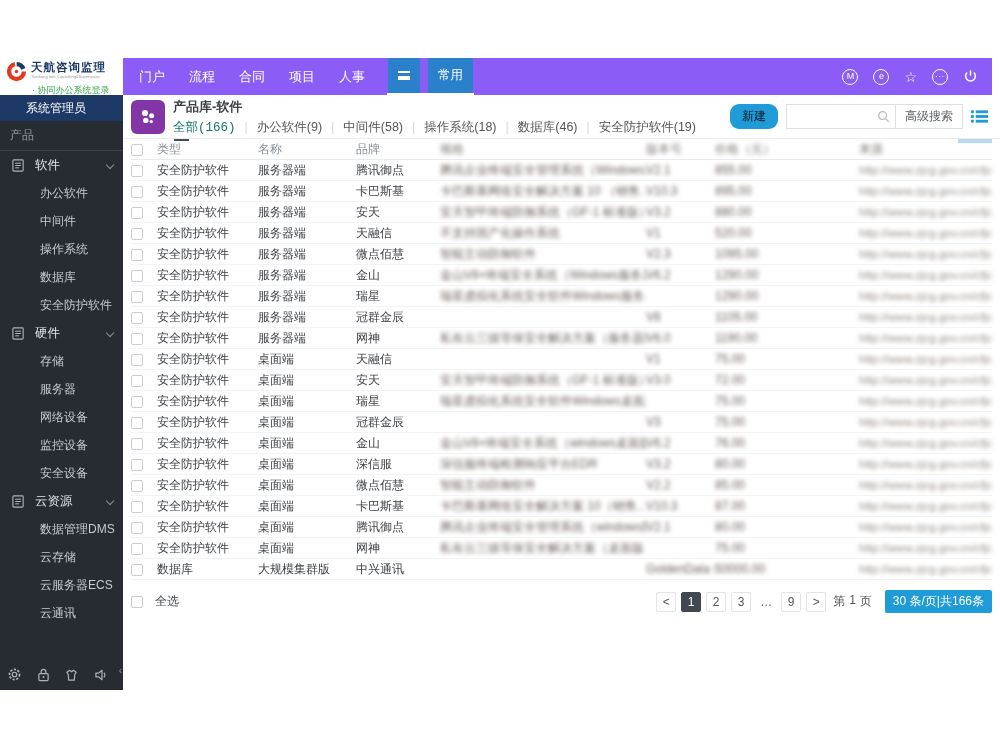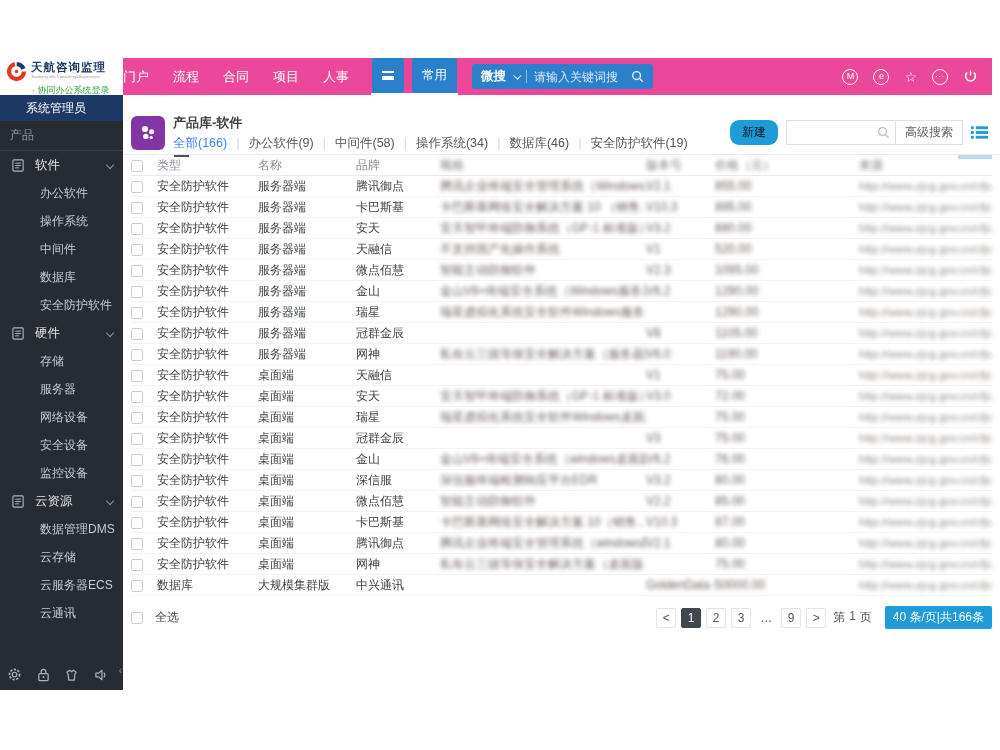--- a/index.html
+++ b/index.html
@@ -8,21 +8,21 @@
 
   
   .topbar { position:absolute; top:58px; left:0; right:8px; height:37px; display:flex; }
   .logo-block { width:123px; background:#fff; position:relative; padding:3px 0 0 6px; }
   .logo-row { display:flex; align-items:flex-start; gap:4px; }
   .logo-mark { width:21px; height:21px; flex:0 0 auto; }
   .brand-name { font-size:11.5px; font-weight:bold; color:#1d3a67; letter-spacing:1px; line-height:13px; }
   .brand-sub { font-size:4.5px; color:#999; transform:scale(.9); transform-origin:left; white-space:nowrap; }
   .brand-login { font-size:9px; color:#3aa54a; margin:2px 0 0 26px; white-space:nowrap; }
 
-  .nav { flex:1; background:#ec4899; display:flex; align-items:center; color:#fff; }
+  .nav { flex:1; background:#8b5cf6; display:flex; align-items:center; color:#fff; padding-left:16px; }
   .nav-items { display:flex; gap:24px; font-size:13px; }
   .nav-item { cursor:pointer; }
   .nav-hl { display:flex; align-self:stretch; gap:8px; margin-left:22px; border-bottom:2px solid #fff; padding:0 1px; }
   .nav-box { background:#2b80cc; border-radius:2px; padding:4px 10px; font-size:12.5px; display:flex; align-items:center; }
   .burger { display:inline-block; width:12px; height:9px; border-top:2px solid #fff; border-bottom:2px solid #fff; position:relative; }
   .burger::after { content:""; position:absolute; left:0; right:0; top:2.5px; height:2px; background:#fff; }
   .nav-search { display:flex; align-items:center; background:#2b80cc; border-radius:3px; height:25px; padding:0 9px; gap:7px; margin-left:14px; }
   .ws-label { font-size:12.5px; font-weight:bold; }
   .chev-down { display:inline-block; width:6px; height:6px; border-right:1.5px solid #e6eef8; border-bottom:1.5px solid #e6eef8; transform:rotate(45deg) translateY(-2px); }
   .nav-search .sep { width:1px; height:13px; background:rgba(255,255,255,.45); }
@@ -42,27 +42,27 @@
   .sb-group { height:28px; display:flex; align-items:center; padding:0 10px 0 12px; color:#e3e6ea; font-size:12.5px; cursor:pointer; }
   .sb-gicon { width:13px; height:13px; margin-right:10px; flex:0 0 auto; }
   .sb-group .chev { margin-left:auto; width:6px; height:6px; border-right:1.4px solid #8b929a; border-bottom:1.4px solid #8b929a; transform:rotate(45deg); }
   .sb-child { height:28px; display:flex; align-items:center; padding-left:40px; color:#c6cbd1; font-size:12px; cursor:pointer; white-space:nowrap; }
   .sb-tools { position:absolute; bottom:8px; left:0; width:116px; display:flex; justify-content:space-around; align-items:center; }
   .sb-tools svg { display:block; cursor:pointer; }
   .sb-collapse { position:absolute; bottom:14px; right:1px; color:#8b939c; font-size:10px; cursor:pointer; }
 
   
   .main { position:absolute; top:95px; left:123px; right:0; bottom:0; background:#fff; }
-  .content-head { position:relative; height:44px; border-bottom:1px solid #ececec;margin-top:16px; }
+  .content-head { position:relative; height:44px; border-bottom:1px solid #ececec; }
   .app-icon { position:absolute; left:8px; top:5px; width:34px; height:34px; background:#8236a5; border-radius:6px; display:flex; align-items:center; justify-content:center; }
   .c-title { margin-left:50px; padding-top:3px; font-size:13px; font-weight:bold; color:#3c4043; }
   .tabs { margin-left:50px; display:flex; align-items:center; font-size:12.5px; margin-top:3px; }
   .tab { color:#555; cursor:pointer; position:relative; padding-bottom:3px; }
   .tab + .tab::before { content:"|"; color:#d8d8d8; margin:0 9px; }
-  .tab.active { color:#3b82f6; }
+  .tab.active { color:#0f766e;font-family:Liberation Mono, monospace; }
   .tab.active::after { content:""; position:absolute; left:1px; bottom:-2px; width:15px; height:2px; background:#4a4f55; }
   .head-ctrls { position:absolute; right:12px; top:9px; display:flex; align-items:center; gap:8px; }
   .btn-new { background:#1f9bd8; color:#0f172a; font-size:12px; padding:4px 12px; border-radius:9px; border:none; cursor:pointer; font-family:inherit; }
   .search-box { display:flex; align-items:center; border:1px solid #dcdfe3; height:25px; }
   .search-box .sb-input { width:108px; height:100%; display:flex; align-items:center; justify-content:flex-end; padding-right:5px; }
   .adv { border-left:1px solid #dcdfe3; padding:0 9px; color:#5f6368; font-size:12px; height:100%; display:flex; align-items:center; cursor:pointer;font-family:Liberation Serif, serif; }
   .list-icn { cursor:pointer; }
 
   
   .table { margin:0 8px; }
@@ -114,30 +114,20 @@
           <span class="nav-item">流程</span>
           <span class="nav-item">合同</span>
           <span class="nav-item">项目</span>
           <span class="nav-item">人事</span>
         </div>
       <div class="nav-hl">
         <span class="nav-box">
             <span class="burger"></span>
           </span>
         <span class="nav-box">常用</span>
-      </div>
-      <div class="nav-search">
-        <span class="ws-label">微搜</span>
-        <span class="chev-down"></span>
-        <span class="sep"></span>
-        <input type="text" placeholder="请输入关键词搜" style="">
-        <svg width="13" height="13" viewBox="0 0 14 14">
-          <circle cx="6" cy="6" r="4.2" fill="none" stroke="#e6eef8" stroke-width="1.5"></circle>
-          <line x1="9.2" y1="9.2" x2="12.6" y2="12.6" stroke="#e6eef8" stroke-width="1.5"></line>
-        </svg>
       </div>
       <div class="nav-icons">
         <span class="cicon">M</span>
         <span class="cicon">e</span>
         <span class="staricon">☆</span>
         <span class="cicon dots">···</span>
         <svg width="15" height="15" viewBox="0 0 16 16">
           <path d="M8 1.5v5.5" stroke="#fff" stroke-width="1.6" fill="none"></path>
           <path d="M4.4 3.8a5.2 5.2 0 1 0 7.2 0" fill="none" stroke="#fff" stroke-width="1.6"></path>
         </svg>
@@ -154,39 +144,39 @@
           <svg class="sb-gicon" viewBox="0 0 14 14">
             <rect x="1" y="1" width="11" height="12" rx="1" fill="none" stroke="#aab3bc" stroke-width="1.2"></rect>
             <line x1="3.5" y1="4.5" x2="9.5" y2="4.5" stroke="#aab3bc" stroke-width="1.1"></line>
             <line x1="3.5" y1="7" x2="9.5" y2="7" stroke="#aab3bc" stroke-width="1.1"></line>
             <line x1="3.5" y1="9.5" x2="7.5" y2="9.5" stroke="#aab3bc" stroke-width="1.1"></line>
           </svg>
           <span>软件</span>
           <span class="chev"></span>
         </div>
         <div class="sb-child">办公软件</div>
+        <div class="sb-child">中间件</div>
         <div class="sb-child">操作系统</div>
-        <div class="sb-child">中间件</div>
         <div class="sb-child">数据库</div>
         <div class="sb-child">安全防护软件</div>
         <div class="sb-group">
           <svg class="sb-gicon" viewBox="0 0 14 14">
             <rect x="1" y="1" width="11" height="12" rx="1" fill="none" stroke="#aab3bc" stroke-width="1.2"></rect>
             <line x1="3.5" y1="4.5" x2="9.5" y2="4.5" stroke="#aab3bc" stroke-width="1.1"></line>
             <line x1="3.5" y1="7" x2="9.5" y2="7" stroke="#aab3bc" stroke-width="1.1"></line>
             <line x1="3.5" y1="9.5" x2="7.5" y2="9.5" stroke="#aab3bc" stroke-width="1.1"></line>
           </svg>
           <span>硬件</span>
           <span class="chev"></span>
         </div>
         <div class="sb-child">存储</div>
         <div class="sb-child">服务器</div>
         <div class="sb-child">网络设备</div>
+        <div class="sb-child">监控设备</div>
         <div class="sb-child">安全设备</div>
-        <div class="sb-child">监控设备</div>
         <div class="sb-group">
           <svg class="sb-gicon" viewBox="0 0 14 14">
             <rect x="1" y="1" width="11" height="12" rx="1" fill="none" stroke="#aab3bc" stroke-width="1.2"></rect>
             <line x1="3.5" y1="4.5" x2="9.5" y2="4.5" stroke="#aab3bc" stroke-width="1.1"></line>
             <line x1="3.5" y1="7" x2="9.5" y2="7" stroke="#aab3bc" stroke-width="1.1"></line>
             <line x1="3.5" y1="9.5" x2="7.5" y2="9.5" stroke="#aab3bc" stroke-width="1.1"></line>
           </svg>
           <span>云资源</span>
           <span class="chev"></span>
         </div>
@@ -224,21 +214,21 @@
           <circle cx="15.6" cy="10.8" r="2.5" fill="#fff"></circle>
           <circle cx="9.8" cy="15.4" r="2.7" fill="#fff"></circle>
           <circle cx="15.2" cy="16.6" r="1.7" fill="#fff"></circle>
         </svg>
       </div>
       <div class="c-title">产品库-软件</div>
       <div class="tabs">
           <span class="tab active">全部(166)</span>
           <span class="tab">办公软件(9)</span>
           <span class="tab">中间件(58)</span>
-          <span class="tab">操作系统(34)</span>
+          <span class="tab">操作系统(18)</span>
           <span class="tab">数据库(46)</span>
           <span class="tab">安全防护软件(19)</span>
         </div>
       <div class="head-ctrls">
         <button class="btn-new">新建</button>
         <div class="search-box">
           <div class="sb-input">
             <svg width="13" height="13" viewBox="0 0 14 14">
               <circle cx="6" cy="6" r="4.2" fill="none" stroke="#b9bec4" stroke-width="1.4"></circle>
               <line x1="9.2" y1="9.2" x2="12.6" y2="12.6" stroke="#b9bec4" stroke-width="1.4"></line>
@@ -484,17 +474,17 @@
           <span class="pg">2</span>
           <span class="pg">3</span>
           <span class="pg plain">…</span>
           <span class="pg">9</span>
           <span class="pg">&gt;</span>
           <span class="pg-text">
           <span>第</span>
           <span>1</span>
           <span>页</span>
         </span>
-        <span class="per-page">40 条/页|共166条</span>
+        <span class="per-page">30 条/页|共166条</span>
       </div>
     </div>
   </main>
 </div>
 
 </body></html>

